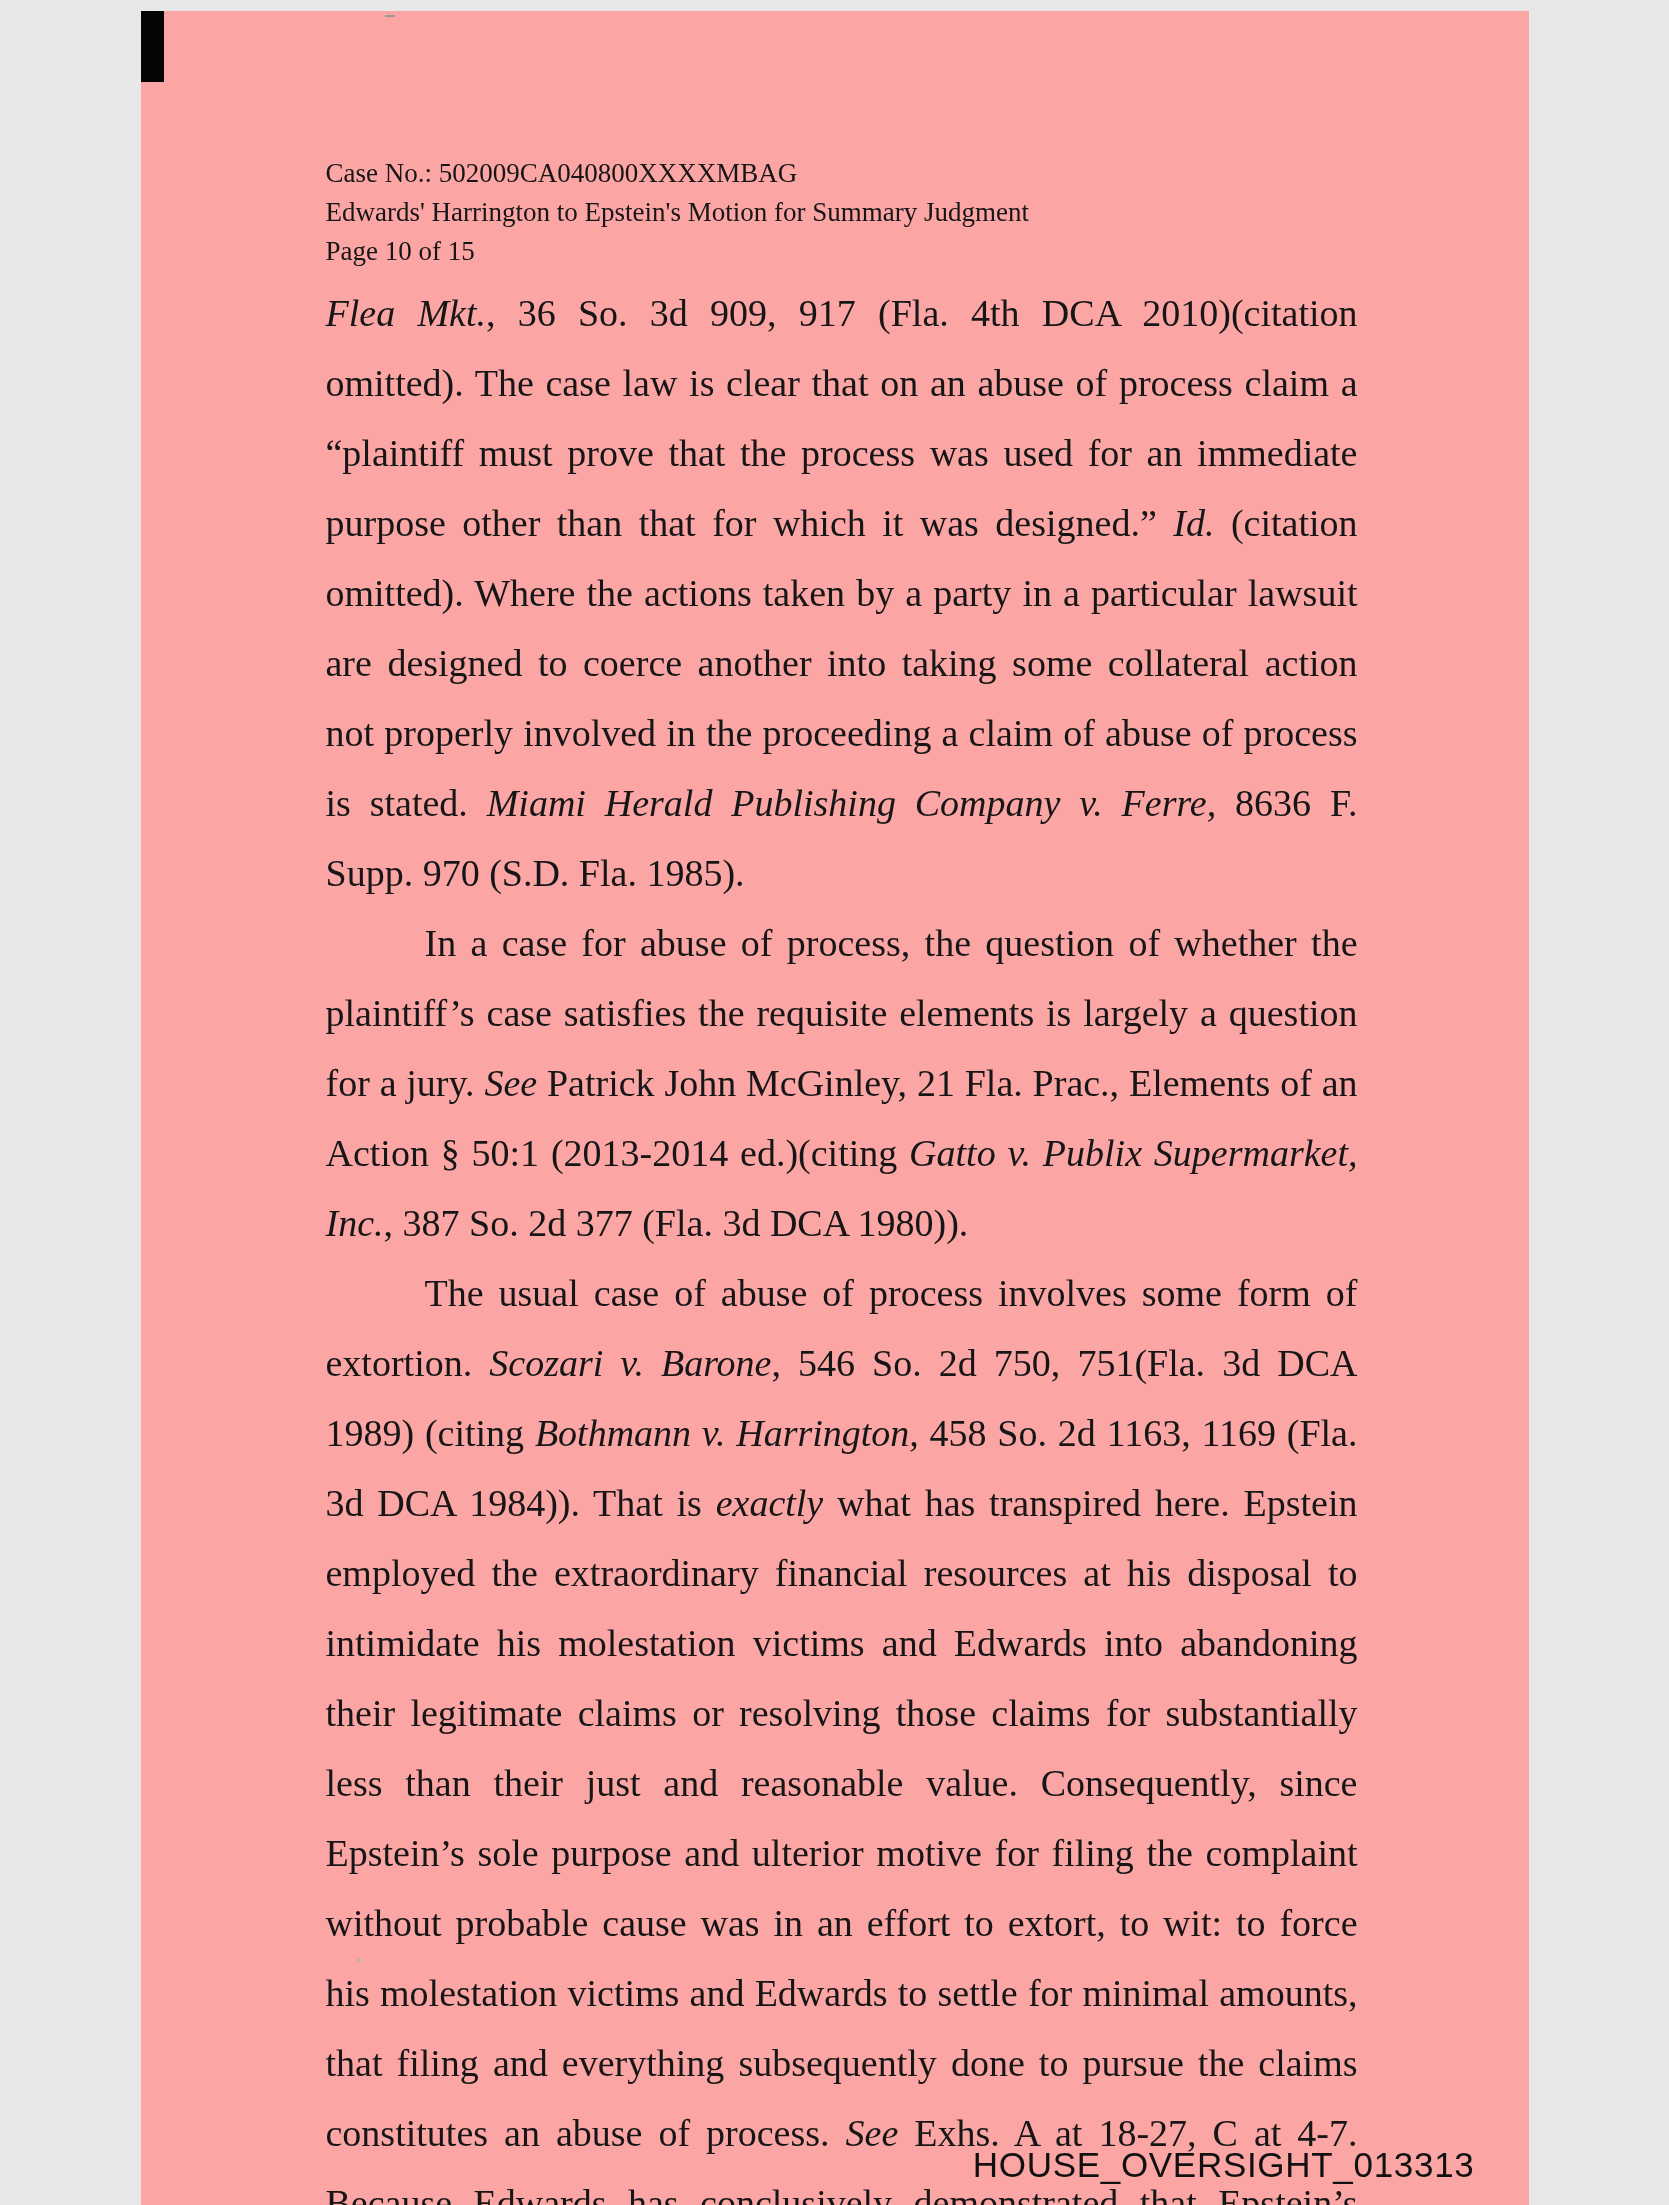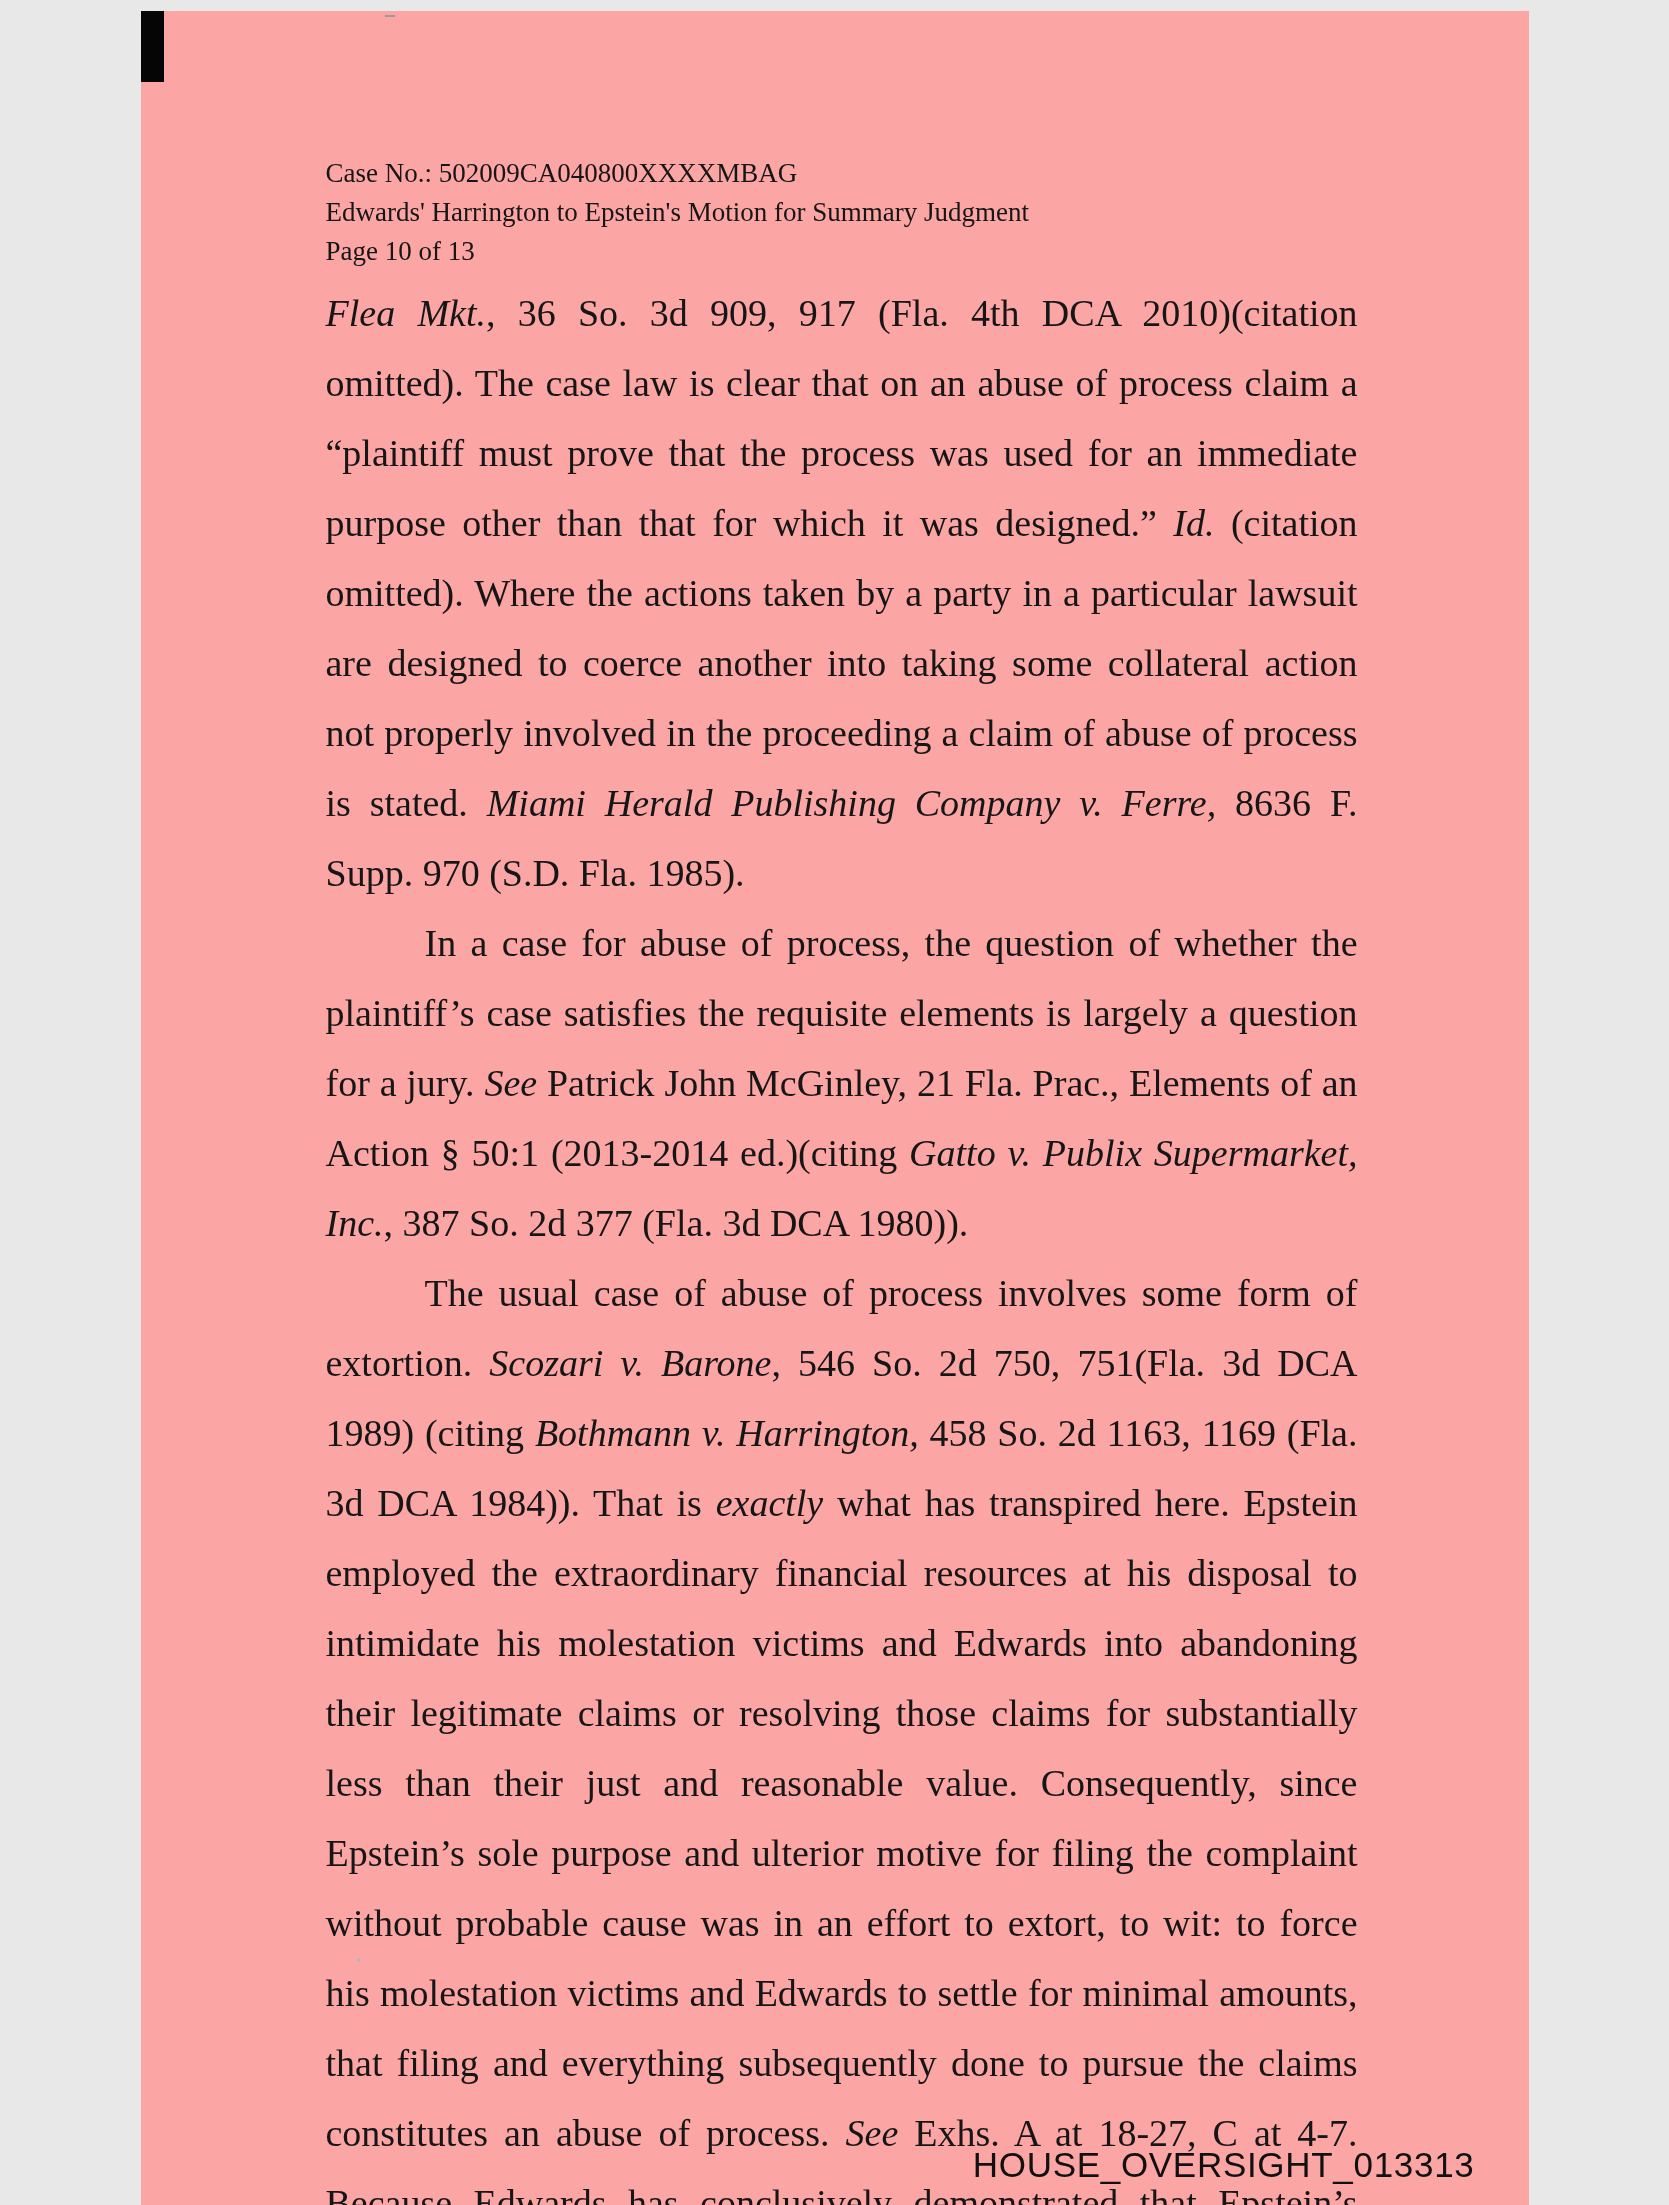--- a/index.html
+++ b/index.html
@@ -84,21 +84,21 @@
 
 <div class="page">
 
   <div class="scan-bar"></div>
   <div class="scan-tick-top"></div>
   <div class="scan-tick-bottom"></div>
 
   <div class="header">
     <div>Case No.: 502009CA040800XXXXMBAG</div>
     <div>Edwards' Harrington to Epstein's Motion for Summary Judgment</div>
-    <div>Page 10 of 13</div>
+    <div>Page 10 of 15</div>
   </div>
 
   <div class="body-text">
     <p><span class="italic">Flea Mkt.</span><span>, 36 So. 3d 909, 917 (Fla. 4th DCA 2010)(citation omitted). The case law is clear that on an abuse of process claim a “plaintiff must prove that the process was used for an immediate purpose other than that for which it was designed.” </span><span class="italic">Id.</span><span> (citation omitted). Where the actions taken by a party in a particular lawsuit are designed to coerce another into taking some collateral action not properly involved in the proceeding a claim of abuse of process is stated.  </span><span class="italic">Miami Herald Publishing Company v. Ferre,</span><span> 8636 F. Supp. 970 (S.D. Fla. 1985).</span></p>
     <p class="indented"><span>In a case for abuse of process, the question of whether the plaintiff’s case satisfies the requisite elements is largely a question for a jury. </span><span class="italic">See</span><span> Patrick John McGinley, 21 Fla. Prac., Elements of an Action § 50:1 (2013-2014 ed.)(citing </span><span class="italic">Gatto v. Publix Supermarket, Inc.</span><span>, 387 So. 2d 377 (Fla. 3d DCA 1980)).</span></p>
     <p class="indented"><span>The usual case of abuse of process involves some form of extortion. </span><span class="italic">Scozari v. Barone</span><span>, 546 So. 2d 750, 751(Fla. 3d DCA 1989) (citing </span><span class="italic">Bothmann v. Harrington,</span><span> 458 So. 2d 1163, 1169 (Fla. 3d DCA 1984)). That is </span><span class="italic">exactly</span><span> what has transpired here. Epstein employed the extraordinary financial resources at his disposal to intimidate his molestation victims and Edwards into abandoning their legitimate claims or resolving those claims for substantially less than their just and reasonable value. Consequently, since Epstein’s sole purpose and ulterior motive for filing the complaint without probable cause was in an effort to extort, to wit: to force his molestation victims and Edwards to settle for minimal amounts, that filing and everything subsequently done to pursue the claims constitutes an abuse of process. </span><span class="italic">See</span><span> Exhs. A at 18-27, C at 4-7.  Because Edwards has conclusively demonstrated that Epstein’s actions in pursuing his claims were designed to coerce Edwards (and his client) to take some collateral action not properly involved in the proceedings and did so with an ulterior purpose, summary judgment directed at the abuse of process claim must fail. The damages suffered by Edwards include: (a) injury to his reputation; (b) mental anguish, embarrassment and anxiety; (c) fear physical injury to himself and members of his family; (d) the loss of the value of his time required to be diverted from his professional responsibility; and (e) the cost of defending against Epstein’s spurious and baseless claims.  All the elements of the</span></p>
   </div>
 
   <div class="footer">HOUSE_OVERSIGHT_013313</div>
 

